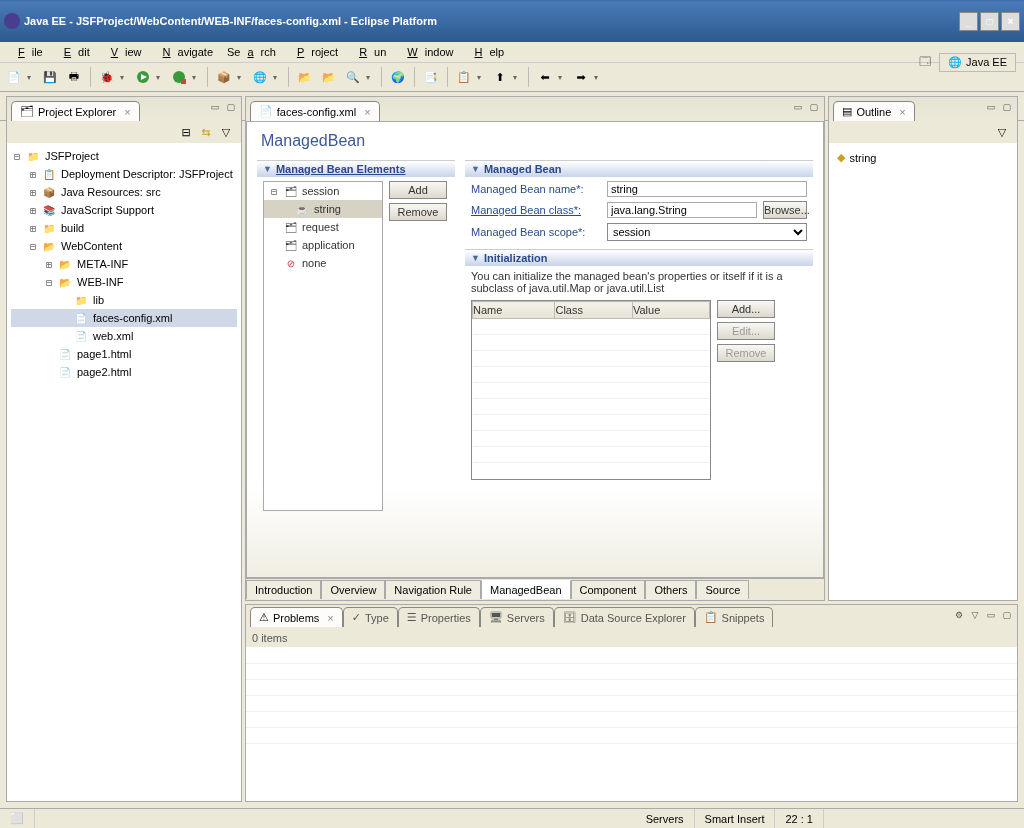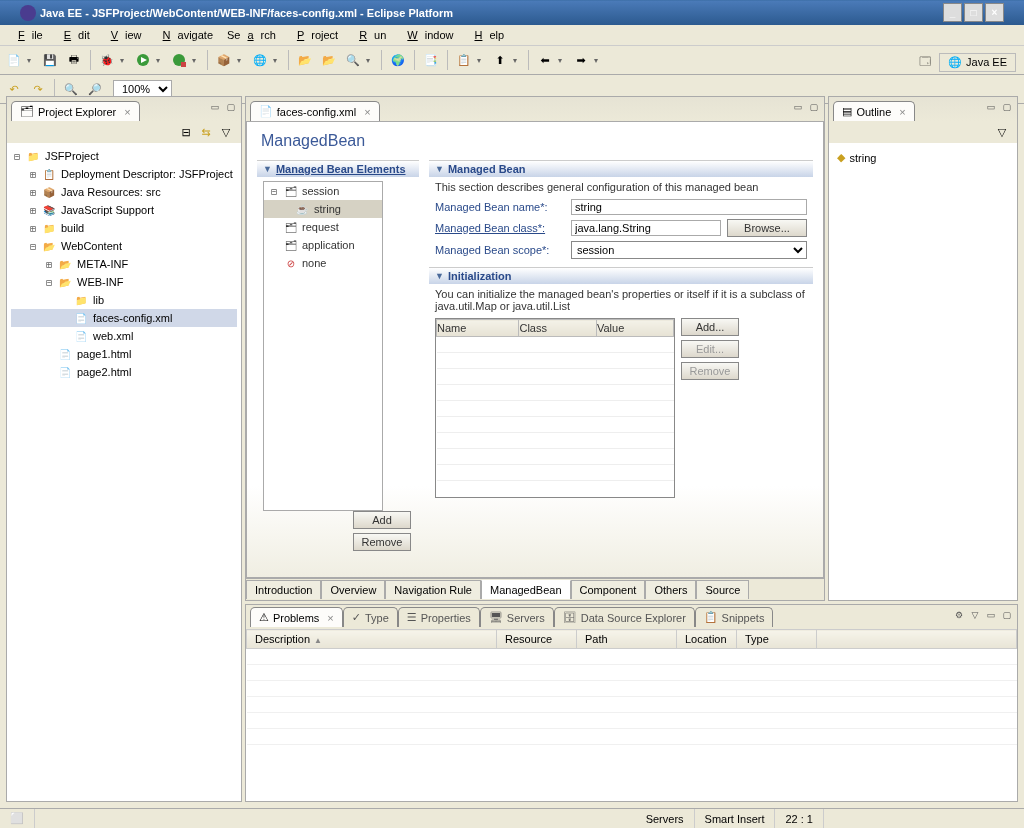--- a/index.html
+++ b/index.html
@@ -1,17 +1,17 @@
 <!DOCTYPE html>
 <html><head>
 <meta charset="utf-8">
 <style>
 * { box-sizing: border-box; margin: 0; padding: 0; font-family: Tahoma, Arial, sans-serif; font-size: 11px; }
 body { background: #ece9d8; width: 1024px; height: 828px; overflow: hidden; position: relative; }
-.titlebar { background: linear-gradient(#3b6ea5, #4a7ab8 5%, #2c5a8f); color: #fff; height: 25px; display: flex; align-items: center; padding: 0 20px; font-weight: bold; }
+.titlebar { background: linear-gradient(#3b6ea5, #4a7ab8 5%, #2c5a8f); color: #fff; height: 42px; display: flex; align-items: center; padding: 0 4px; font-weight: bold; }
 .titlebar .icon { width: 16px; height: 16px; background: #4a3c8f; border-radius: 8px; margin-right: 4px; }
 .titlebar .spacer { flex: 1; }
 .titlebar .wbtn { width: 19px; height: 19px; background: #ddd; border: 1px solid #888; margin-left: 2px; display: flex; align-items: center; justify-content: center; font-family: Arial; font-size: 10px; }
 .menubar { background: #ece9d8; height: 21px; display: flex; align-items: center; padding: 0 4px; border-bottom: 1px solid #ccc; }
 .menubar span { padding: 2px 7px; cursor: default; }
 .mnemonic { text-decoration: underline; }
 .toolbar { background: #ece9d8; height: 29px; border-bottom: 1px solid #aaa; display: flex; align-items: center; padding: 0 3px; gap: 2px; }
 .tbtn { width: 22px; height: 22px; display: inline-flex; align-items: center; justify-content: center; border: 1px solid transparent; }
 .tsep { width: 1px; height: 20px; background: #bbb; margin: 0 3px; }
 .tdrop { width: 10px; display: inline-block; color: #666; font-size: 8px; }
@@ -329,29 +329,28 @@
               </div>
             </div>
 
             <div class="ed-col">
               <div class="sect">
                 <div class="sect-h">
                     <span class="tw2">▼</span>
                     <span>Managed Bean</span>
                   </div>
                 <div class="sect-body">
-                  <p>This section describes general configuration of this managed bean</p>
                   <div class="form-row">
                     <label>Managed Bean name*:</label>
                     <input type="text" value="string" style="">
                   </div>
                   <div class="form-row">
                     <label class="ul">Managed Bean class*:</label>
                     <input type="text" value="java.lang.String" style="">
-                    <div class="btn" style="width:80px">Browse...</div>
+                    <div class="btn" style="width:44px">Browse...</div>
                   </div>
                   <div class="form-row">
                     <label>Managed Bean scope*:</label>
                     <select><option>session</option></select>
                   </div>
                 </div>
               </div>
               <div class="sect">
                 <div class="sect-h">
                     <span class="tw2">▼</span>
@@ -488,31 +487,24 @@
             <span>📋</span>
             <span>Snippets</span>
           </div>
         <div class="view-ctrl">
           <span>⚙</span>
           <span>▽</span>
           <span>▭</span>
           <span>▢</span>
         </div>
       </div>
+      <div class="items-row">0 items</div>
       <div class="bv-body">
         <table class="prob-table">
           <tbody>
-              <tr>
-            <th style="width:250px"><span>Description</span><span class="sort">▲</span></th>
-            <th style="width:80px">Resource</th>
-            <th style="width:100px">Path</th>
-            <th style="width:60px">Location</th>
-            <th style="width:80px">Type</th>
-            <th></th>
-          </tr>
           <tr>
                 <td></td>
                 <td></td>
                 <td></td>
                 <td></td>
                 <td></td>
                 <td></td>
               </tr>
           <tr>
                 <td></td>

